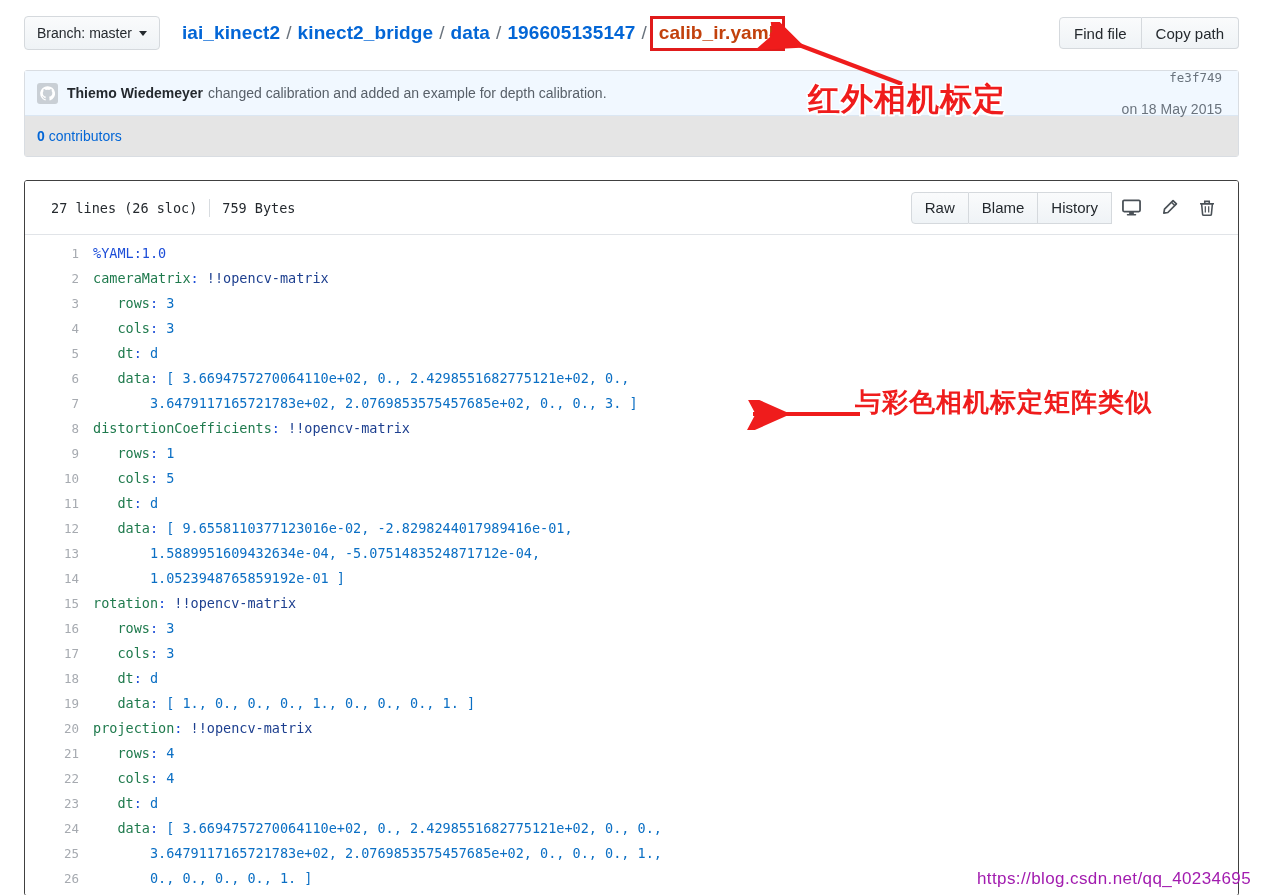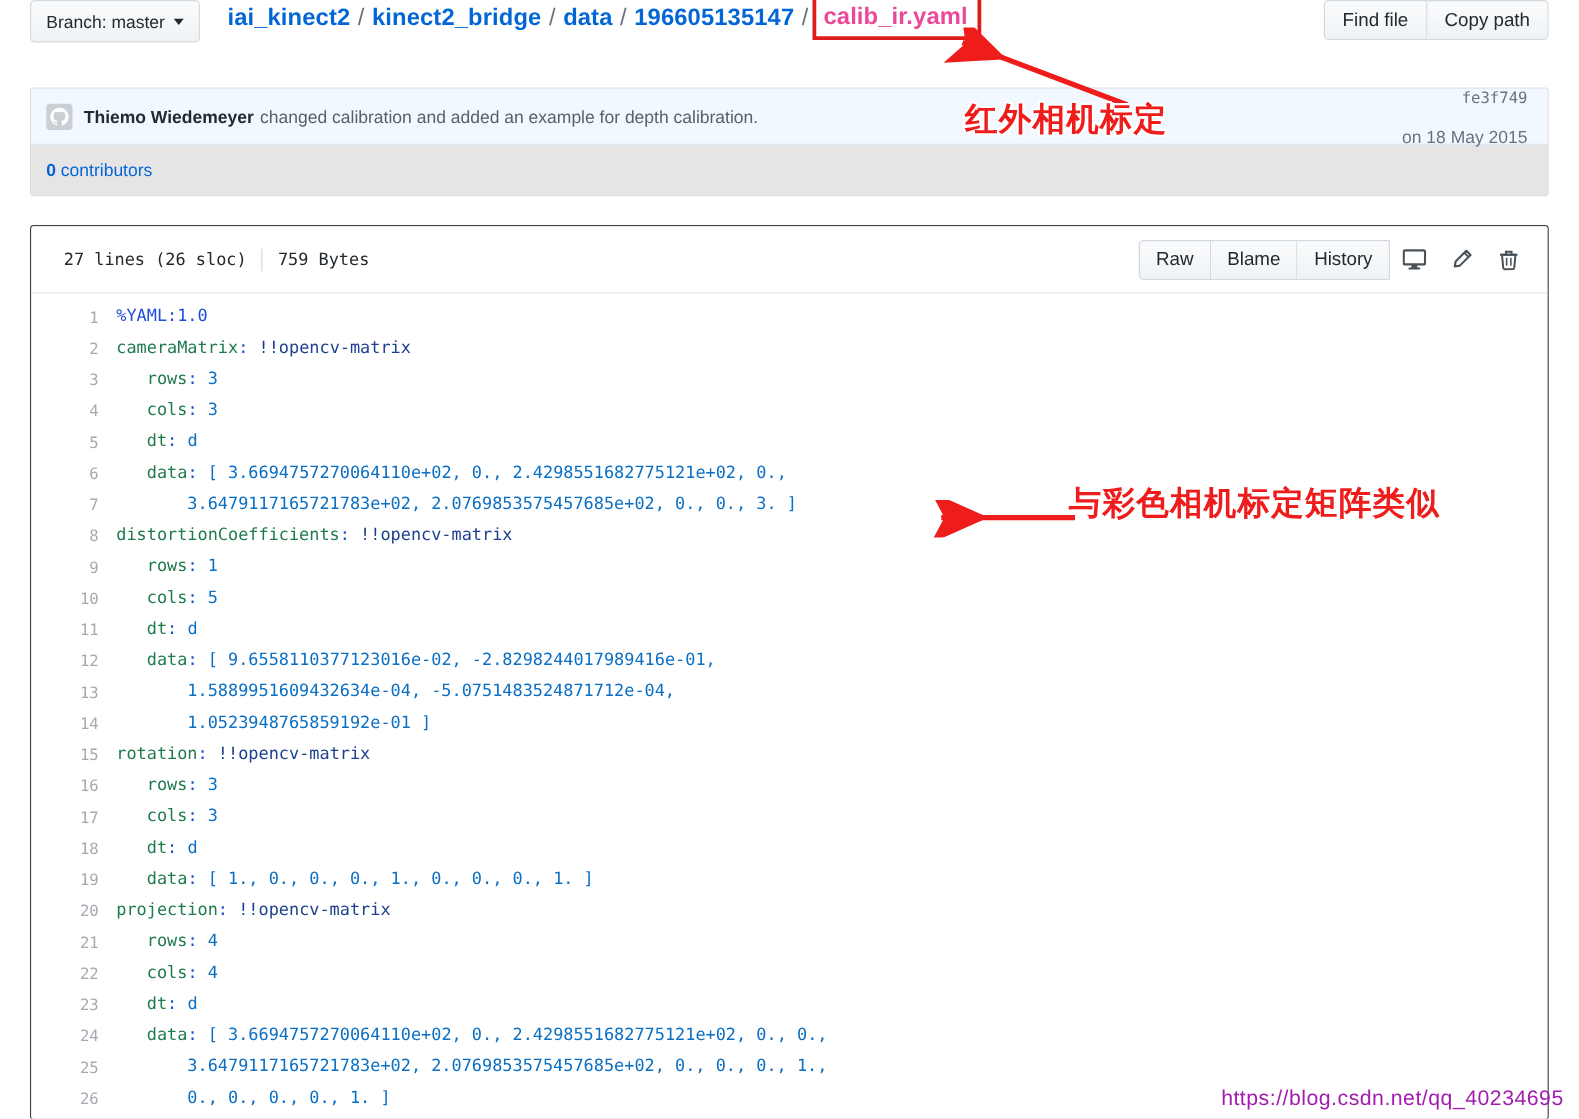--- a/index.html
+++ b/index.html
@@ -18,21 +18,21 @@
     background: #ffffff;
   }
 
   
   .header-row {
     position: absolute;
     left: 0; top: 0;
     width: 1263px;
     height: 66px;
     display: flex;
-    align-items: flex-start;
+    align-items: center;
     padding: 0 24px;
   }
   .branch-btn {
     display: inline-flex;
     align-items: center;
     gap: 7px;
     height: 34px;
     padding: 0 12px;
     font-size: 14px;
     color: #24292e;
@@ -63,21 +63,21 @@
     text-decoration: none;
     font-weight: bold;
   }
   .breadcrumb a.plain { font-weight: bold; }
   .breadcrumb .sep {
     color: #6a737d;
     margin: 0 6px;
     font-weight: normal;
   }
   .breadcrumb .final {
-    color: #ec4899;
+    color: #c2410c;
     font-weight: bold;
   }
   .filename-wrap {
     display: inline-block;
     padding: 3px 8px 4px 6px;
   }
   .hl-box {
     outline: 3px solid #e01b1b;
     outline-offset: 0px;
   }
@@ -268,21 +268,21 @@
     position: absolute;
     color: #ef1c1c;
     font-weight: bold;
     white-space: nowrap;
     text-shadow:
       -1.5px -1.5px 0 #fff, 1.5px -1.5px 0 #fff,
       -1.5px  1.5px 0 #fff, 1.5px  1.5px 0 #fff,
        0 -1.5px 0 #fff, 0 1.5px 0 #fff,
       -1.5px 0 0 #fff, 1.5px 0 0 #fff;
   }
-  #anno-ir  { left: 772px; top: 78px;  font-size: 26px; letter-spacing: 1px; }
+  #anno-ir  { left: 808px; top: 78px;  font-size: 32px; letter-spacing: 1px; }
   #anno-sim { left: 855px; top: 385px; font-size: 26px; letter-spacing: 1px; }
 
   .arrow-svg { position: absolute; pointer-events: none; }
   #arrow1 { left: 752px; top: 22px; }
   #arrow2 { left: 735px; top: 400px; }
 
   .watermark {
     position: absolute;
     right: 12px;
     bottom: 6px;

